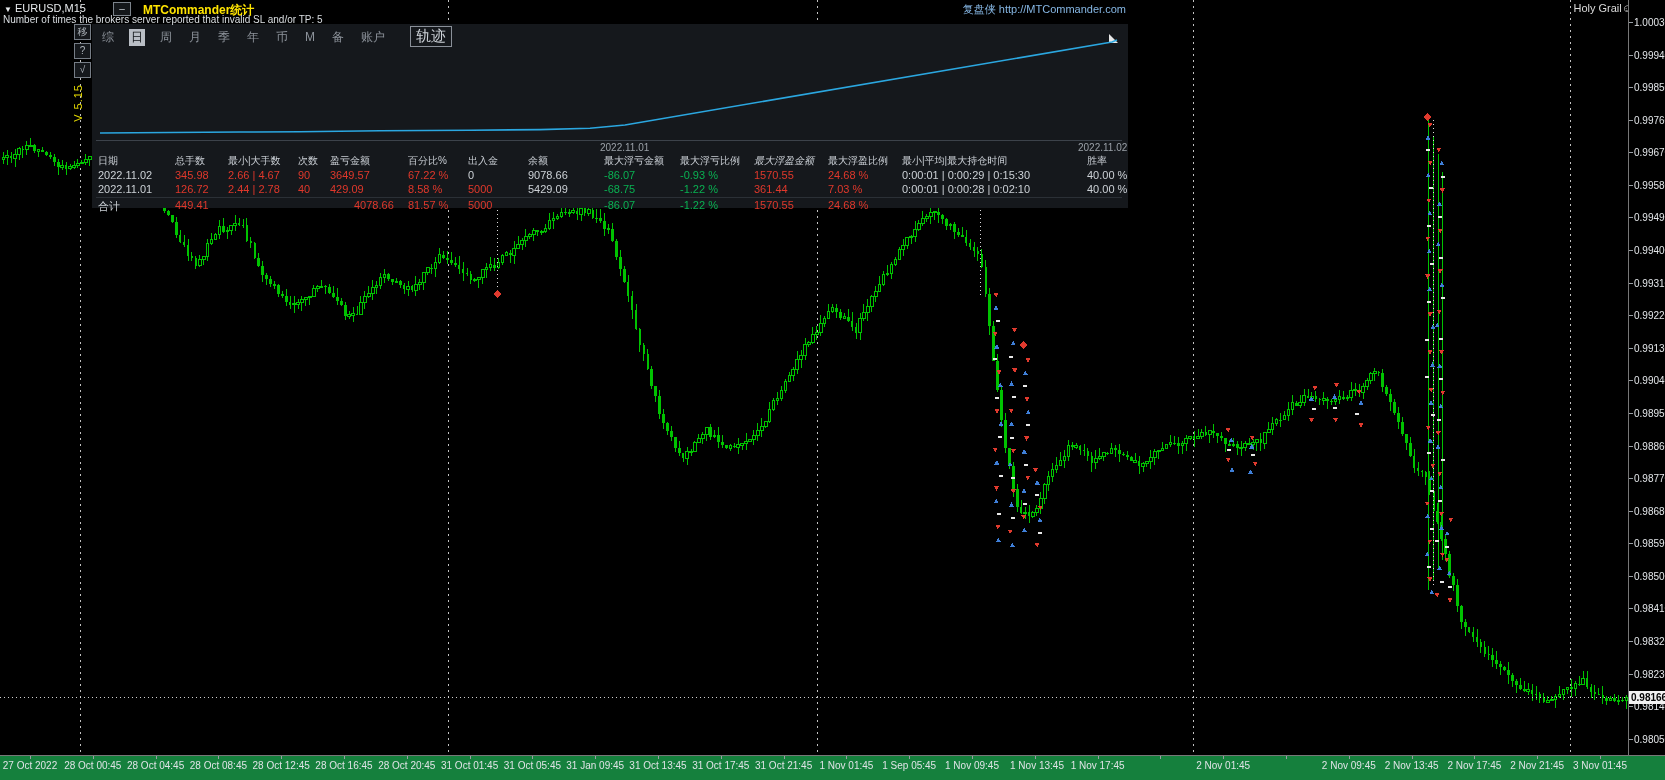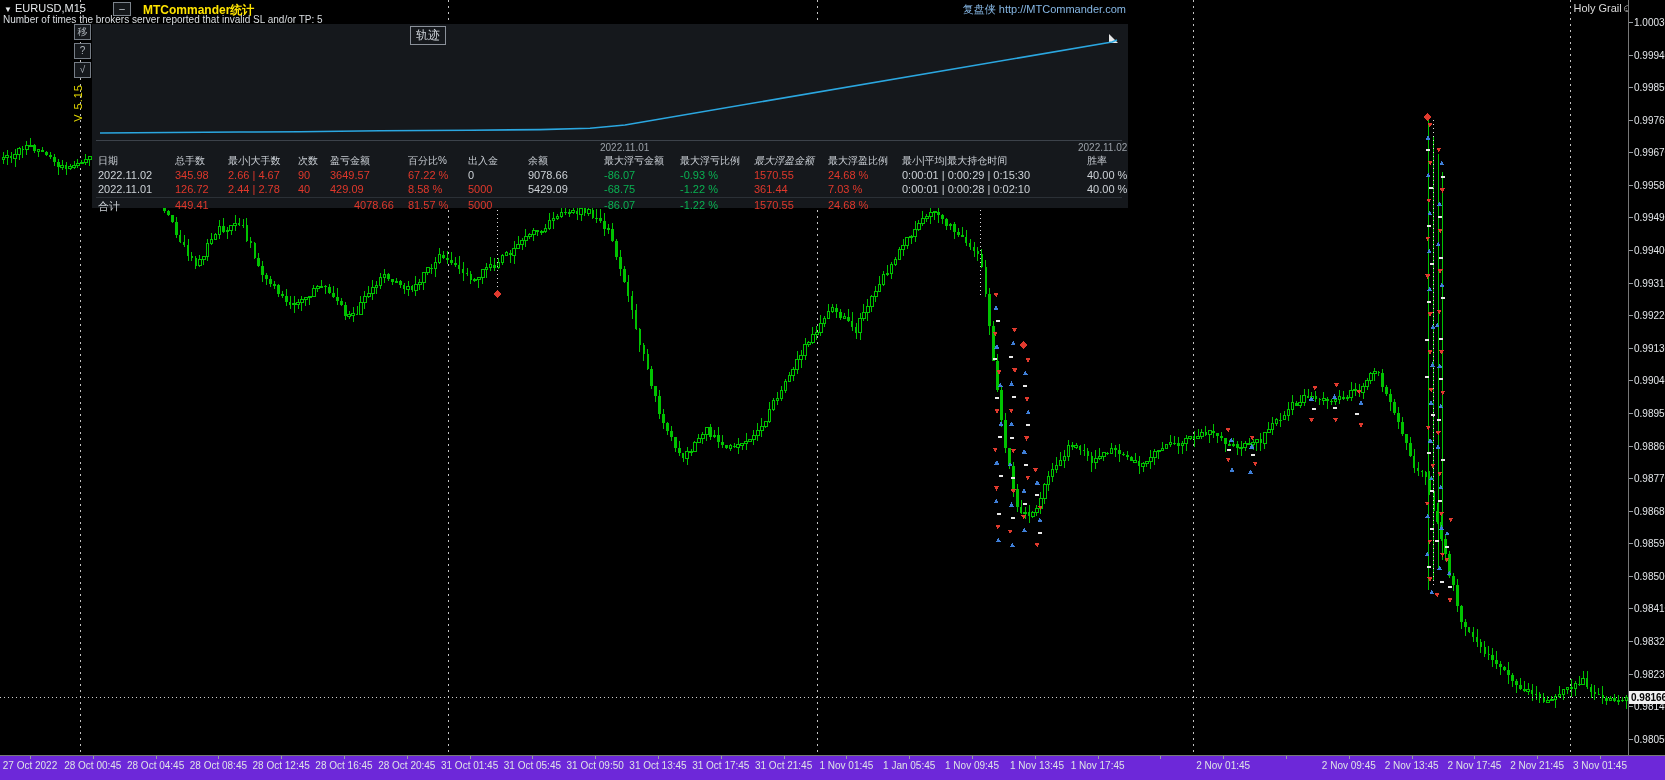--- a/index.html
+++ b/index.html
@@ -14,36 +14,36 @@
   #watermark{right:32px;top:2px;font-size:11px;color:#dcdcdc;z-index:5;}
   
   #panel{left:92px;top:24px;width:1036px;height:184px;background:#15181c;z-index:20;}
   #panel-title{left:143px;top:2px;font-size:12px;font-weight:bold;color:#ffe400;z-index:25;}
   #brand{left:930px;top:2px;width:196px;text-align:right;font-size:11px;color:#86b7e4;z-index:25;}
   #resize-handle{width:0;height:0;border-left:9px solid transparent;border-bottom:9px solid #e8e8e8;
        right:10px;top:10px;transform:rotate(90deg);}
   .menu-item{display:inline-block;color:#8d939b;font-size:12px;margin-right:13px;padding:0 2px;}
   .menu-item.active{background:#b9bec5;color:#101316;}
   #menu-row{left:8px;top:3px;white-space:nowrap;}
-  #track-btn{left:318px;top:2px;border:1px solid #8a9099;color:#ccd1d7;font-size:12px;padding:0 5px;}
+  #track-btn{left:318px;top:2px;border:1px solid #8a9099;color:#ccd1d7;font-size:15px;padding:0 5px;}
   .tool-btn{left:74px;width:15px;height:14px;border:1px solid #767d86;background:#15181c;color:#aeb4bb;
        font-size:10px;line-height:14px;text-align:center;z-index:21;}
   #version-tag{left:72px;top:84px;writing-mode:vertical-rl;transform:rotate(180deg);
        color:#e6db00;font-size:11px;z-index:21;letter-spacing:1px;}
   .eq-date{position:absolute;top:118px;font-size:10px;color:#9ba1a8;}
   .psep{position:absolute;left:4px;width:1026px;height:1px;background:#3c424a;}
   .cell{position:absolute;font-size:11px;white-space:nowrap;}
   .hdr{color:#c9ced4;font-size:10px;}
   .w{color:#ccd1d6;} .r{color:#e0382b;} .g{color:#09b152;}
   
   #price-axis{left:1629px;top:0;width:36px;height:755px;background:#000;z-index:10;}
   .p-lab{position:absolute;left:5px;font-size:10px;color:#e3e6e9;white-space:nowrap;}
   #price-tag{position:absolute;left:0px;width:36px;height:13px;background:#f2f2f2;color:#050505;
        font-size:10px;font-weight:bold;line-height:13px;padding-left:2px;z-index:11;}
-  #time-axis{left:0;top:756px;width:1665px;height:24px;background:#6d28d9;z-index:10;}
+  #time-axis{left:0;top:756px;width:1665px;height:24px;background:#15803d;z-index:10;}
   .t-lab{position:absolute;top:4px;font-size:10px;color:#dfe3e6;white-space:nowrap;transform:translateX(-50%);}
   #h-sep{left:0;top:755px;width:1665px;height:1px;background:#777;z-index:12;}
   #v-sep{left:1628px;top:0;width:1px;height:755px;background:#777;z-index:12;}
 </style>
 </head>
 <body>
 
 <div id="root">
 
   <svg id="chart-svg" class="abs" width="1629" height="755" style="left:0;top:0;z-index:1;" shape-rendering="crispEdges">
@@ -1070,20 +1070,21 @@
 
   <div id="panel-title" class="abs">MTCommander统计</div>
   <div id="brand" class="abs">复盘侠 http://MTCommander.com</div>
 
   <div class="abs tool-btn" style="top:24px;">移</div>
   <div class="abs tool-btn" style="top:43px;">?</div>
   <div class="abs tool-btn" style="top:62px;">√</div>
   <div id="version-tag" class="abs">V 5.15</div>
 
   <div id="panel" class="abs">
+    <div id="menu-row" class="abs"><span class="menu-item">综</span><span class="menu-item active">日</span><span class="menu-item">周</span><span class="menu-item">月</span><span class="menu-item">季</span><span class="menu-item">年</span><span class="menu-item">币</span><span class="menu-item">M</span><span class="menu-item">备</span><span class="menu-item">账户</span></div>
     <div id="track-btn" class="abs">轨迹</div>
     <div id="resize-handle" class="abs"></div>
     <svg id="equity-svg" class="abs" width="1036" height="116" style="left:0;top:0;">
         <polyline points="8,109 148,108 208,107.80000000000001 288,106.80000000000001 378,106.19999999999999 448,105.6 498,104.19999999999999 533,101 1020,18 1025,16" fill="none" stroke="#2ba7e0" stroke-width="1.6"></polyline>
       </svg>
     <div id="eq-dates">
         <div class="eq-date" style="left: 508px;">2022.11.01</div>
         <div class="eq-date" style="left: 986px;">2022.11.02</div>
       </div>
     <div class="psep" style="top:116px;"></div>
@@ -1205,31 +1206,31 @@
       <div class="t-lab" style="left: 281.2px;">28 Oct 12:45</div>
       <div style="position: absolute; left: 281.2px; top: 0px; width: 1px; height: 3px; background: rgb(154, 160, 166);"></div>
       <div class="t-lab" style="left: 344px;">28 Oct 16:45</div>
       <div style="position: absolute; left: 344px; top: 0px; width: 1px; height: 3px; background: rgb(154, 160, 166);"></div>
       <div class="t-lab" style="left: 406.8px;">28 Oct 20:45</div>
       <div style="position: absolute; left: 406.8px; top: 0px; width: 1px; height: 3px; background: rgb(154, 160, 166);"></div>
       <div class="t-lab" style="left: 469.6px;">31 Oct 01:45</div>
       <div style="position: absolute; left: 469.6px; top: 0px; width: 1px; height: 3px; background: rgb(154, 160, 166);"></div>
       <div class="t-lab" style="left: 532.4px;">31 Oct 05:45</div>
       <div style="position: absolute; left: 532.4px; top: 0px; width: 1px; height: 3px; background: rgb(154, 160, 166);"></div>
-      <div class="t-lab" style="left: 595.2px;">31 Oct 09:50</div>
+      <div class="t-lab" style="left: 595.2px;">31 Jan 09:45</div>
       <div style="position: absolute; left: 595.2px; top: 0px; width: 1px; height: 3px; background: rgb(154, 160, 166);"></div>
       <div class="t-lab" style="left: 658px;">31 Oct 13:45</div>
       <div style="position: absolute; left: 658px; top: 0px; width: 1px; height: 3px; background: rgb(154, 160, 166);"></div>
       <div class="t-lab" style="left: 720.8px;">31 Oct 17:45</div>
       <div style="position: absolute; left: 720.8px; top: 0px; width: 1px; height: 3px; background: rgb(154, 160, 166);"></div>
       <div class="t-lab" style="left: 783.6px;">31 Oct 21:45</div>
       <div style="position: absolute; left: 783.6px; top: 0px; width: 1px; height: 3px; background: rgb(154, 160, 166);"></div>
       <div class="t-lab" style="left: 846.4px;">1 Nov 01:45</div>
       <div style="position: absolute; left: 846.4px; top: 0px; width: 1px; height: 3px; background: rgb(154, 160, 166);"></div>
-      <div class="t-lab" style="left: 909.2px;">1 Jan 05:45</div>
+      <div class="t-lab" style="left: 909.2px;">1 Sep 05:45</div>
       <div style="position: absolute; left: 909.2px; top: 0px; width: 1px; height: 3px; background: rgb(154, 160, 166);"></div>
       <div class="t-lab" style="left: 972px;">1 Nov 09:45</div>
       <div style="position: absolute; left: 972px; top: 0px; width: 1px; height: 3px; background: rgb(154, 160, 166);"></div>
       <div class="t-lab" style="left: 1037px;">1 Nov 13:45</div>
       <div style="position: absolute; left: 1034.8px; top: 0px; width: 1px; height: 3px; background: rgb(154, 160, 166);"></div>
       <div class="t-lab" style="left: 1097.6px;">1 Nov 17:45</div>
       <div style="position: absolute; left: 1097.6px; top: 0px; width: 1px; height: 3px; background: rgb(154, 160, 166);"></div>
       <div class="t-lab" style="left: 1160.4px; margin-top: 32px;">1 Nov 21:45</div>
       <div style="position: absolute; left: 1160.4px; top: 0px; width: 1px; height: 3px; background: rgb(154, 160, 166);"></div>
       <div class="t-lab" style="left: 1223.2px;">2 Nov 01:45</div>

